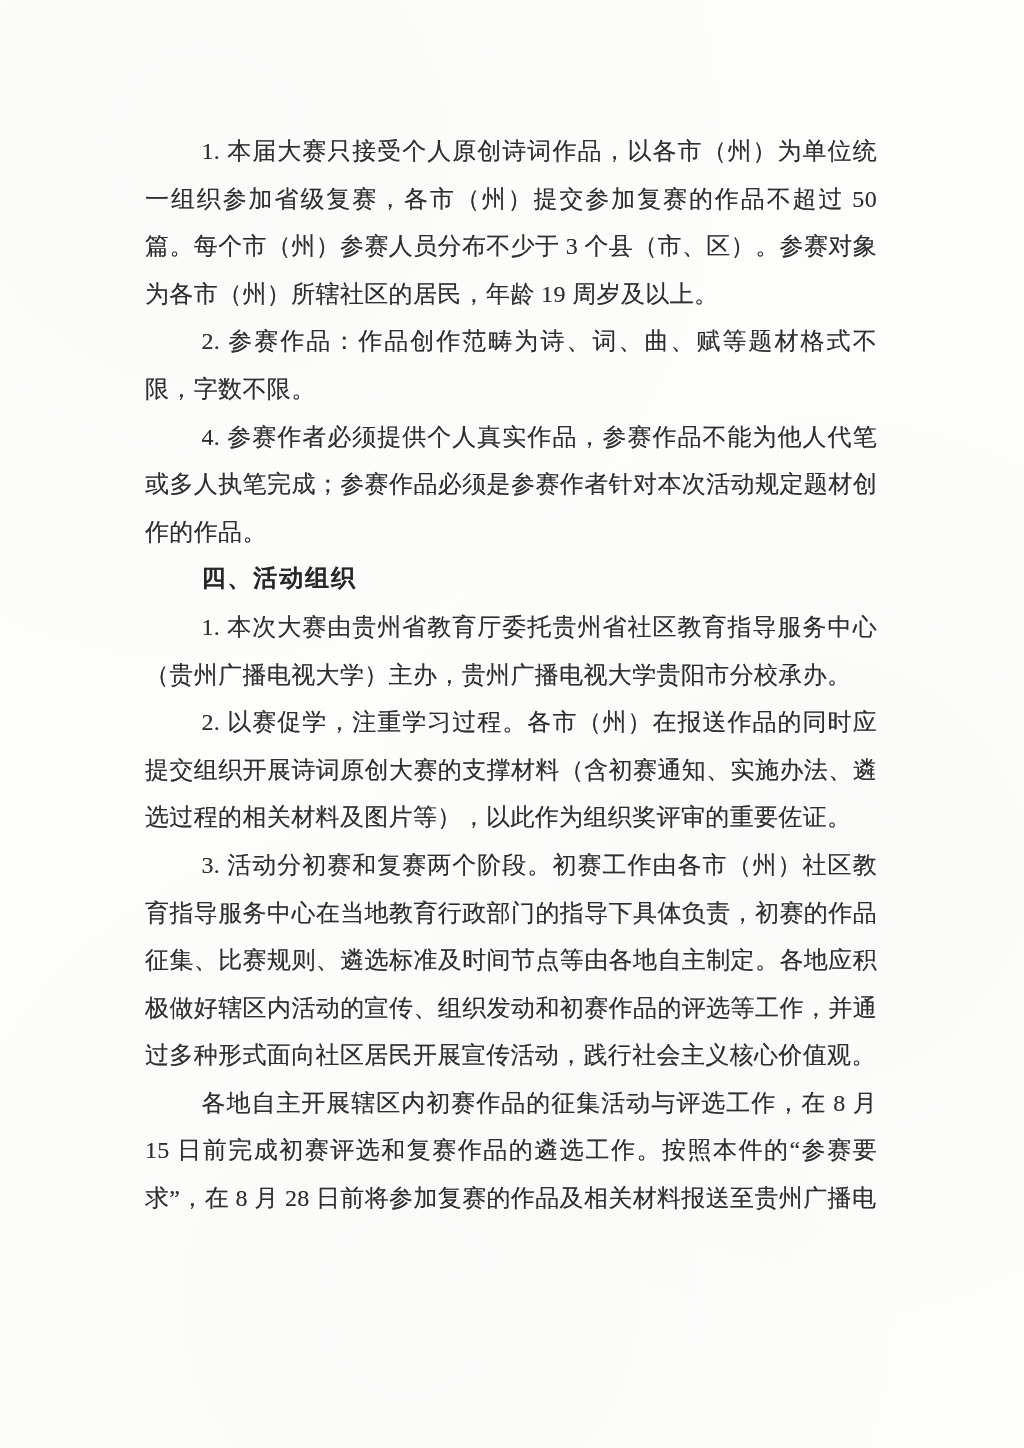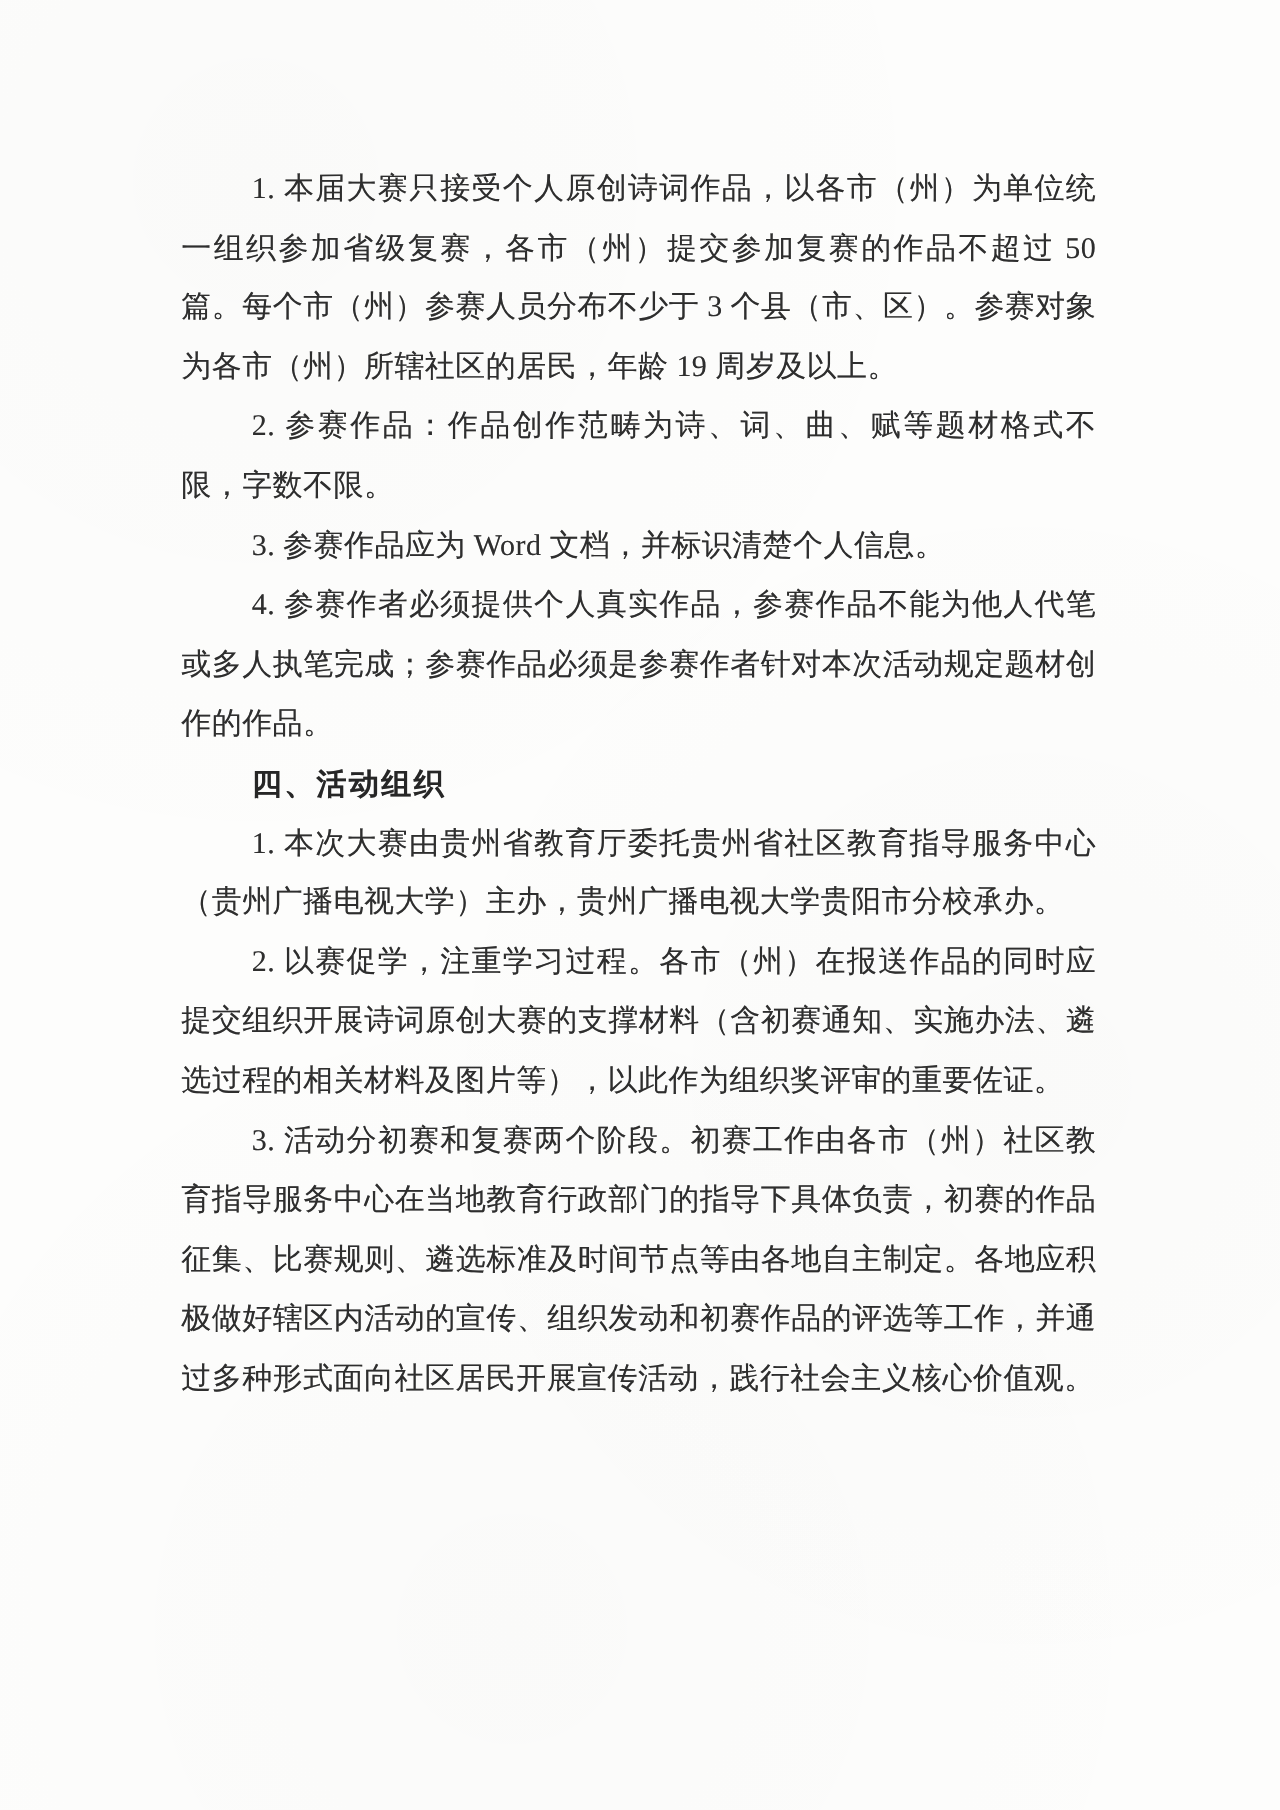--- a/index.html
+++ b/index.html
@@ -35,34 +35,34 @@
     font-size: 24px;
     line-height: 47.6px;
     color: #2e2e2e;
     text-align: justify;
     text-indent: 2.35em;
     letter-spacing: 0.015em;
     text-shadow: 0 0 0.5px rgba(46,46,46,0.45);
     word-break: normal;
   }
   .para.heading {
-    font-family: Liberation Sans, sans-serif;
+    font-family: Liberation Mono, monospace;
     font-weight: 700;
     text-align: left;
     letter-spacing: 0.08em;
     color: #262626;
   }
 </style>
 </head>
 <body>
 
 <div class="page">
   <div class="content">
     <p class="para">1. 本届大赛只接受个人原创诗词作品，以各市（州）为单位统一组织参加省级复赛，各市（州）提交参加复赛的作品不超过 50 篇。每个市（州）参赛人员分布不少于 3 个县（市、区）。参赛对象为各市（州）所辖社区的居民，年龄 19 周岁及以上。</p>
     <p class="para">2. 参赛作品：作品创作范畴为诗、词、曲、赋等题材格式不限，字数不限。</p>
-    <p class="para">3. 参赛作品应为 Word 文档，并标识清楚个人信息。</p>
     <p class="para">4. 参赛作者必须提供个人真实作品，参赛作品不能为他人代笔或多人执笔完成；参赛作品必须是参赛作者针对本次活动规定题材创作的作品。</p>
     <p class="para heading">四、活动组织</p>
     <p class="para">1. 本次大赛由贵州省教育厅委托贵州省社区教育指导服务中心（贵州广播电视大学）主办，贵州广播电视大学贵阳市分校承办。</p>
     <p class="para">2. 以赛促学，注重学习过程。各市（州）在报送作品的同时应提交组织开展诗词原创大赛的支撑材料（含初赛通知、实施办法、遴选过程的相关材料及图片等），以此作为组织奖评审的重要佐证。</p>
     <p class="para">3. 活动分初赛和复赛两个阶段。初赛工作由各市（州）社区教育指导服务中心在当地教育行政部门的指导下具体负责，初赛的作品征集、比赛规则、遴选标准及时间节点等由各地自主制定。各地应积极做好辖区内活动的宣传、组织发动和初赛作品的评选等工作，并通过多种形式面向社区居民开展宣传活动，践行社会主义核心价值观。</p>
+    <p class="para">各地自主开展辖区内初赛作品的征集活动与评选工作，在 8 月 15 日前完成初赛评选和复赛作品的遴选工作。按照本件的“参赛要求”，在 8 月 28 日前将参加复赛的作品及相关材料报送至贵州广播电</p>
   </div>
 </div>
 
 </body></html>

